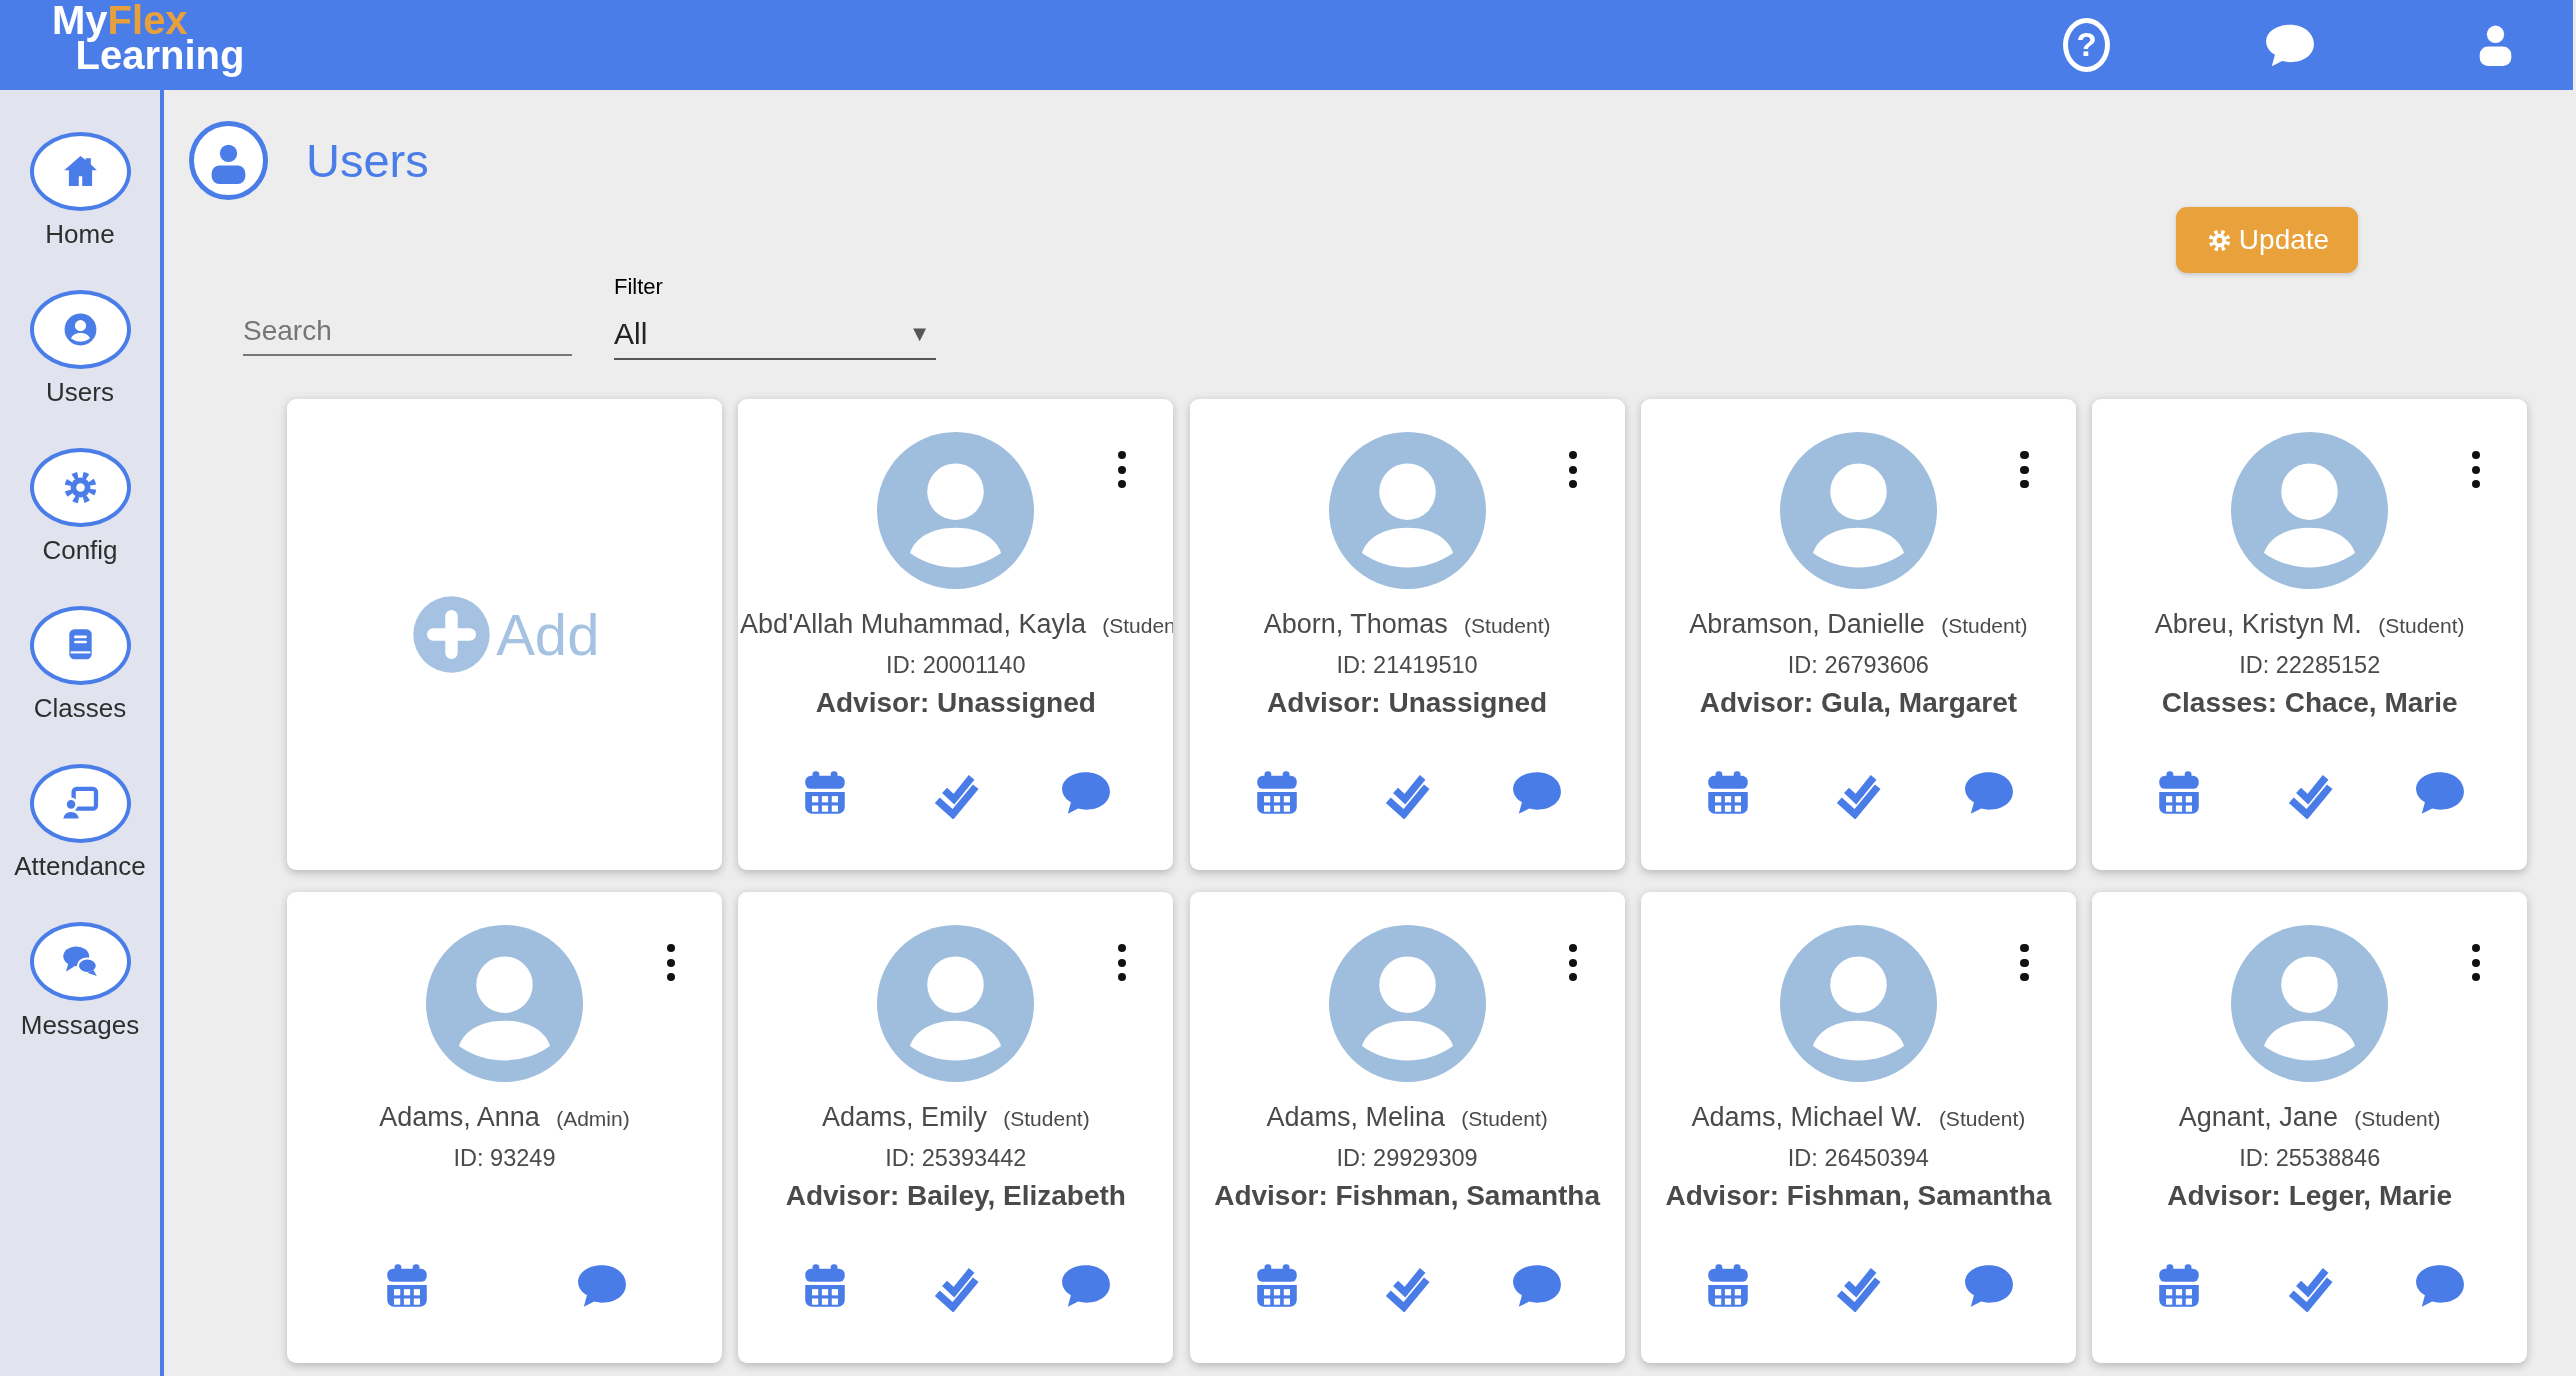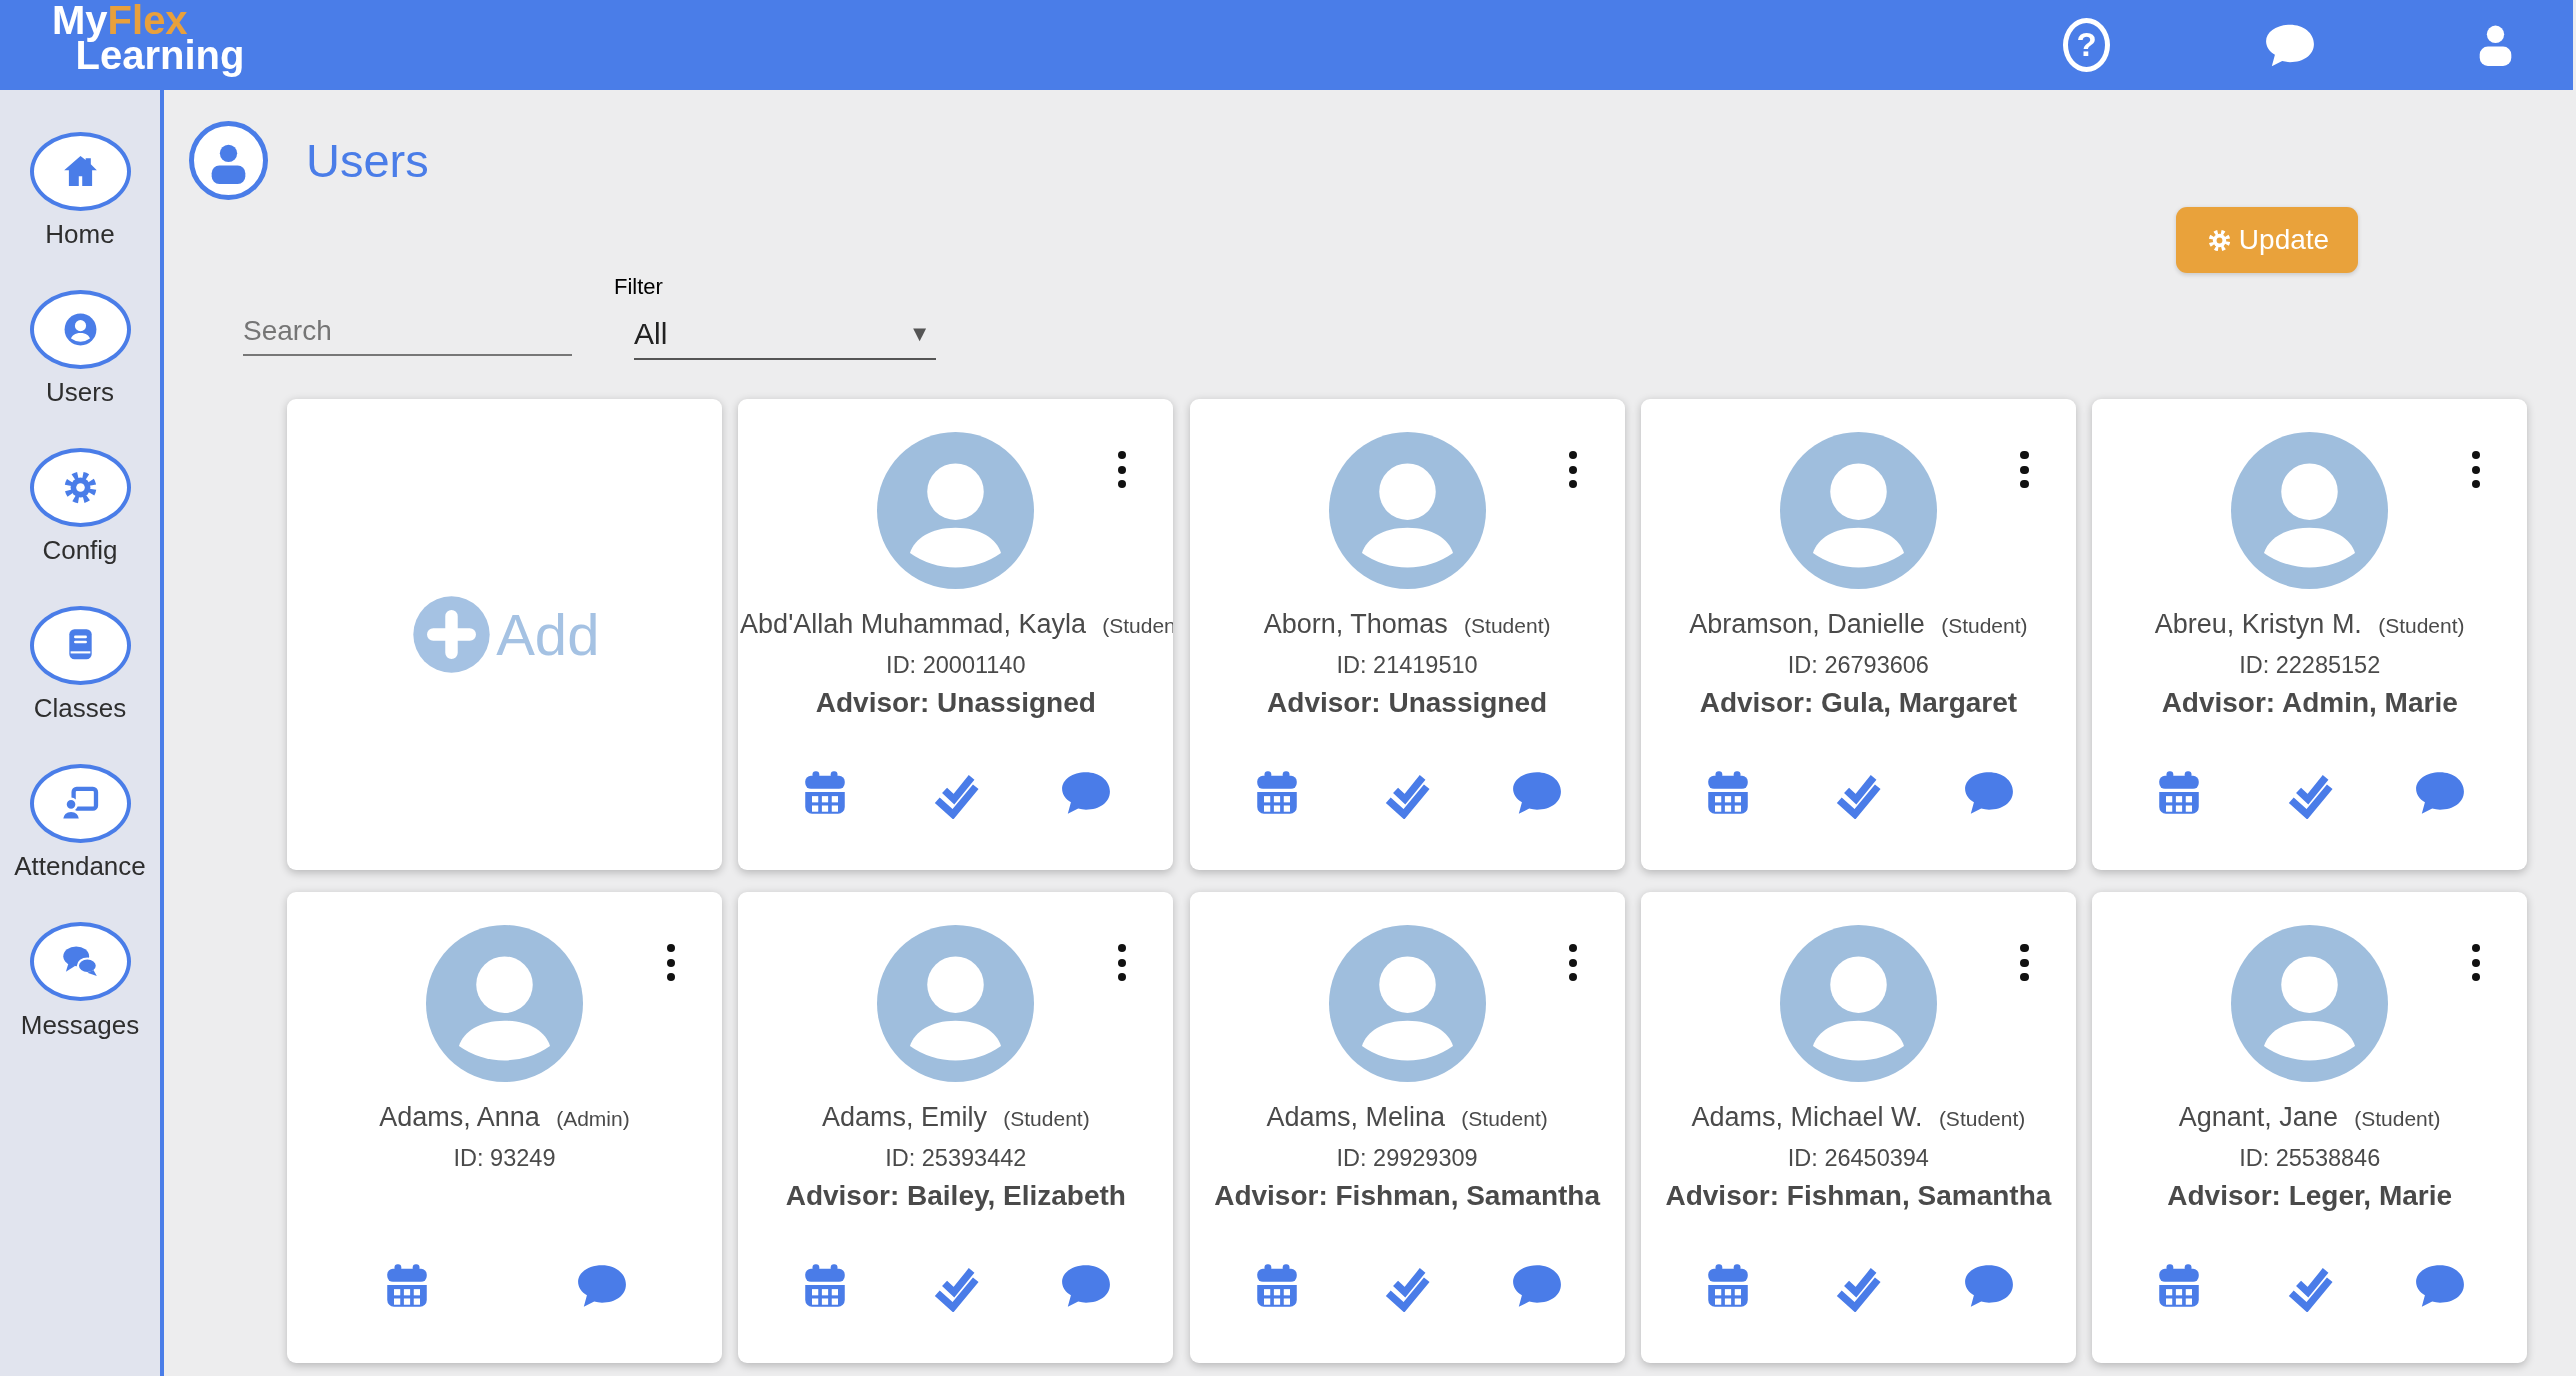--- a/index.html
+++ b/index.html
@@ -29,21 +29,21 @@
   .title-icon svg { width:51px; height:51px; }
   .page-title { margin-left:38px; font-size:47px; color:#4A7DE8; }
 
   .update-btn { position:absolute; left:2030px; top:117px; width:182px; height:66px; background:#E9A23B; border:none; border-radius:11px; color:#fff; font-size:28px; font-family:"Liberation Sans",sans-serif; display:flex; align-items:center; justify-content:center; gap:5px; cursor:pointer; box-shadow:0 1.8px 4.5px rgba(0,0,0,0.15); }
   .update-btn svg { width:29px; height:29px; }
 
   .search-input { position:absolute; left:97px; top:217px; width:329px; height:49px; background:transparent; border:none; border-bottom:2.7px solid #777; font-size:28px; color:#000000; font-family:"Liberation Sans",sans-serif; outline:none; }
   .search-input::placeholder { color:#757575; }
   .filter-field { position:absolute; left:468px; top:184px; width:322px; cursor:pointer; }
   .filter-label { font-size:22px; color:#000000; }
-  .filter-value-row { margin-top:9px; height:51px; border-bottom:2.7px solid #555; display:flex; align-items:center; justify-content:space-between;margin-left:20px; }
+  .filter-value-row { margin-top:9px; height:51px; border-bottom:2.7px solid #555; display:flex; align-items:center; justify-content:space-between; }
   .filter-value { font-size:30px; color:#222; }
   .filter-caret { font-size:22px; color:#555; margin-right:5.4px; }
 
   
   .grid { position:absolute; left:97px; top:309px; display:grid; grid-template-columns:repeat(5, 435px); gap:22px 16.3px; }
   .card { width:435px; height:471px; background:#fff; border-radius:9px; box-shadow:0 2.7px 8.1px rgba(0,0,0,0.22); position:relative;margin-left:44px; }
   .add-card { display:flex; align-items:center; justify-content:center; cursor:pointer; }
   .add-inner { display:flex; align-items:center; }
   .add-inner svg { width:83px; height:83px; }
   .add-label { font-size:58px; color:#A5C2E3; margin-left:3.6px; }
@@ -353,21 +353,21 @@
             <circle cx="50" cy="50" r="50" fill="#9FBEDD"></circle>
             <circle cx="50" cy="38" r="18" fill="#fff"></circle>
             <path d="M50 61c-16 0-26 7-29 16a50 50 0 0 0 58 0c-3-9-13-16-29-16z" fill="#fff"></path>
           </svg>
     </div>
     <div class="name-row">
       <span class="uname">Abreu, Kristyn M.</span>
       <span class="urole">(Student)</span>
     </div>
     <div class="uid">ID: 22285152</div>
-    <div class="uadvisor">Advisor: Admin, Marie</div>
+    <div class="uadvisor">Classes: Chace, Marie</div>
     <div class="actions">
       <span class="act">
         <svg viewBox="0 0 100 100" fill="#4A7CE8">
               <rect x="26" y="8" width="13" height="22" rx="6"></rect>
               <rect x="61" y="8" width="13" height="22" rx="6"></rect>
               <rect x="12" y="17" width="76" height="25" rx="11"></rect>
               <path d="M12 48h76v29a13 13 0 0 1-13 13H25a13 13 0 0 1-13-13z"></path>
               <g fill="#fff">
                 <rect x="25" y="56" width="12" height="12"></rect>
                 <rect x="44" y="56" width="12" height="12"></rect>

